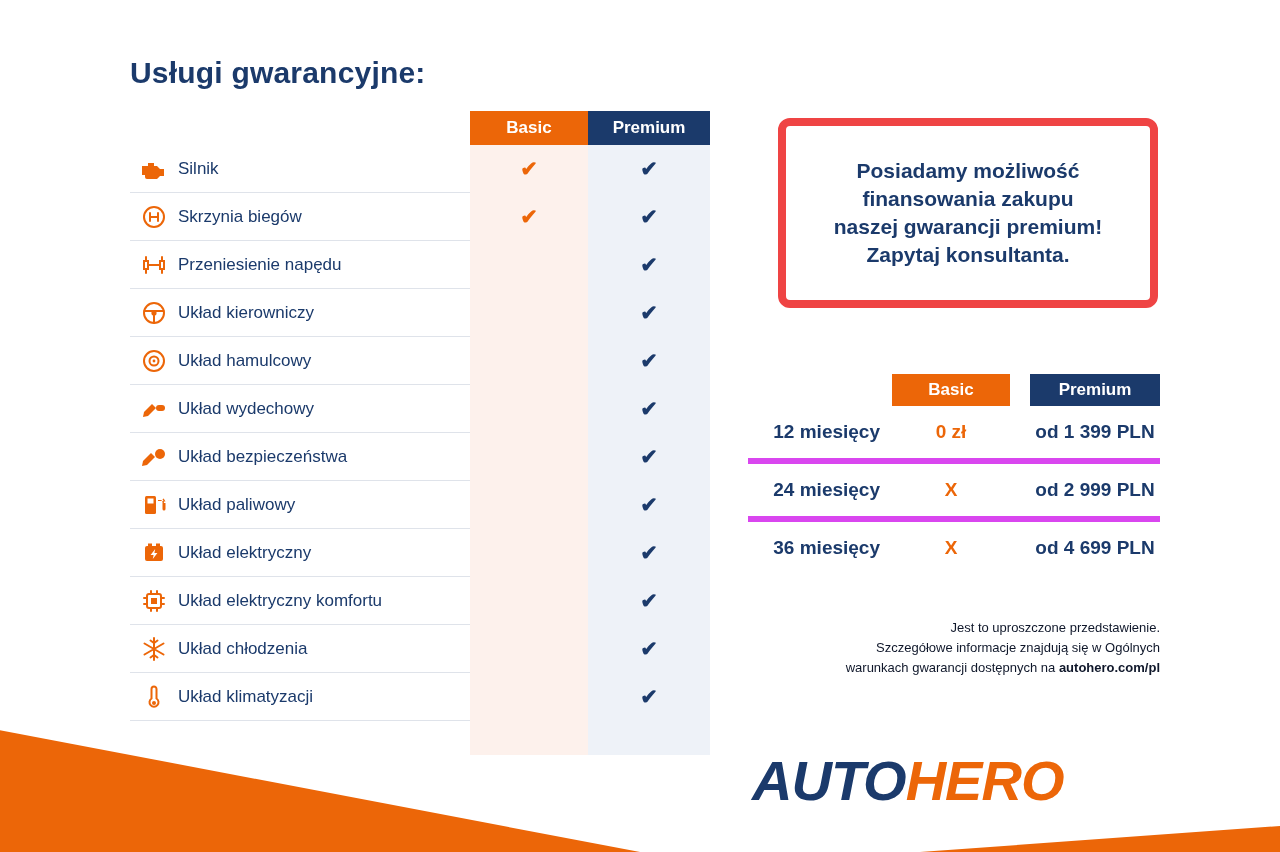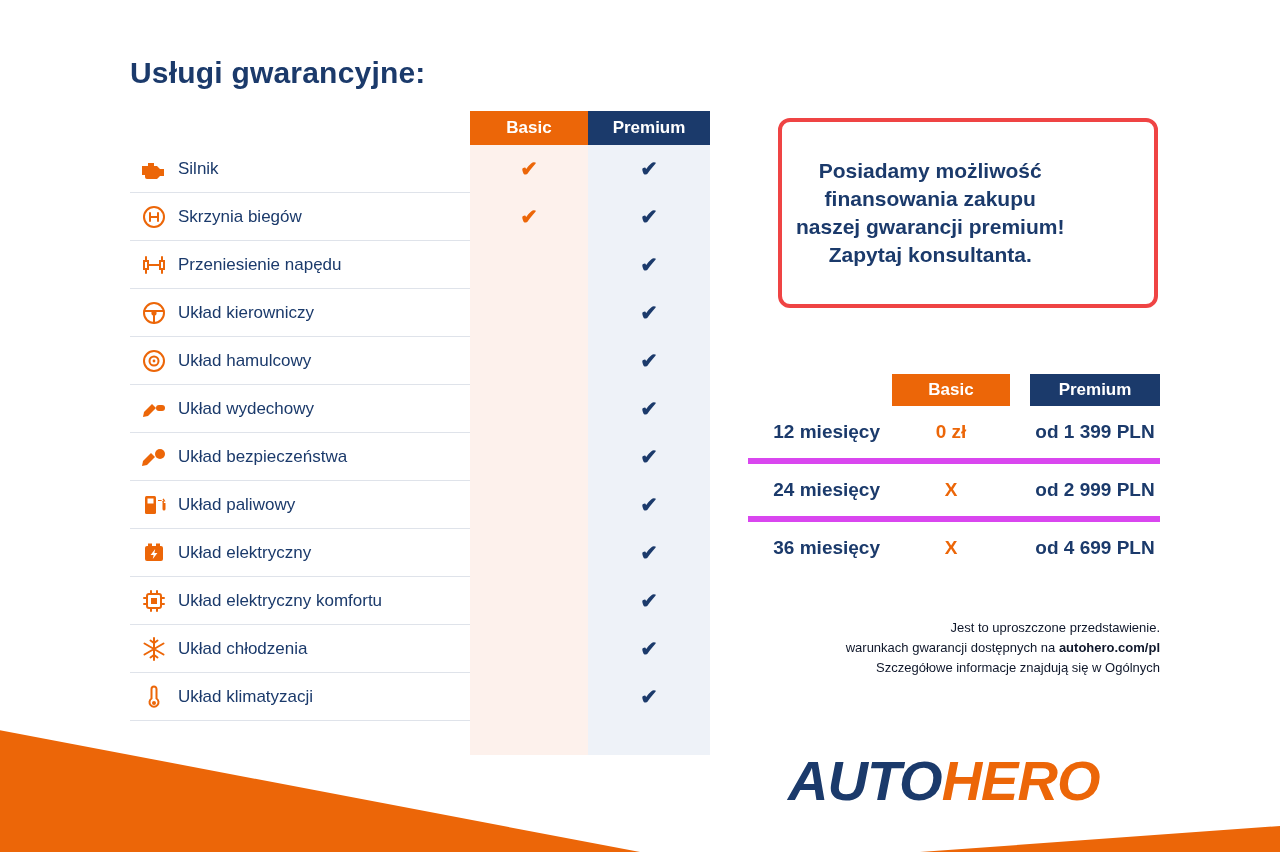--- a/index.html
+++ b/index.html
@@ -157,26 +157,26 @@
     font-weight: bold;
   }
 
   
   .promo-box {
     position: absolute;
     left: 778px;
     top: 118px;
     width: 380px;
     height: 190px;
-    border: 4px solid #ef4444;
+    border: 8px solid #ef4444;
     border-radius: 12px;
     box-sizing: border-box;
     display: flex;
     align-items: center;
-    justify-content: flex-start;
+    justify-content: center;
     text-align: center;
   }
   .promo-text {
     font-size: 21px;
     font-weight: bold;
     color: #1b3a6b;
     line-height: 1.33;
     padding: 0 14px;
   }
 
@@ -253,21 +253,21 @@
     text-align: right;
     font-size: 13px;
     color: #0f172a;
     line-height: 1.55;
   }
   .disclaimer .url { font-weight: bold; }
 
   
   .logo {
     position: absolute;
-    left: 788px;
+    left: 752px;
     top: 748px;
     font-size: 56px;
     font-weight: bold;
     font-style: italic;
     letter-spacing: -1px;
     white-space: nowrap;
   }
   .logo .auto { color: #1b3a6b; }
   .logo .hero { color: #ec6608; }
 
@@ -485,23 +485,23 @@
     <div class="price-row">
       <div class="pr-term">36 miesięcy</div>
       <div class="pr-basic">X</div>
       <div class="pr-gap"></div>
       <div class="pr-premium">od 4 699 PLN</div>
     </div>
   </div>
 
   <div class="disclaimer">
     <div>Jest to uproszczone przedstawienie.</div>
+    <div>Szczegółowe informacje znajdują się w Ogólnych</div>
     <div>
       <span>warunkach gwarancji dostępnych na </span><span class="url">autohero.com/pl</span>
     </div>
-    <div>Szczegółowe informacje znajdują się w Ogólnych</div>
   </div>
 
   <div class="logo">
     <span class="auto">AUTO</span><span class="hero">HERO</span>
   </div>
 
 </div>
 
 </body></html>

